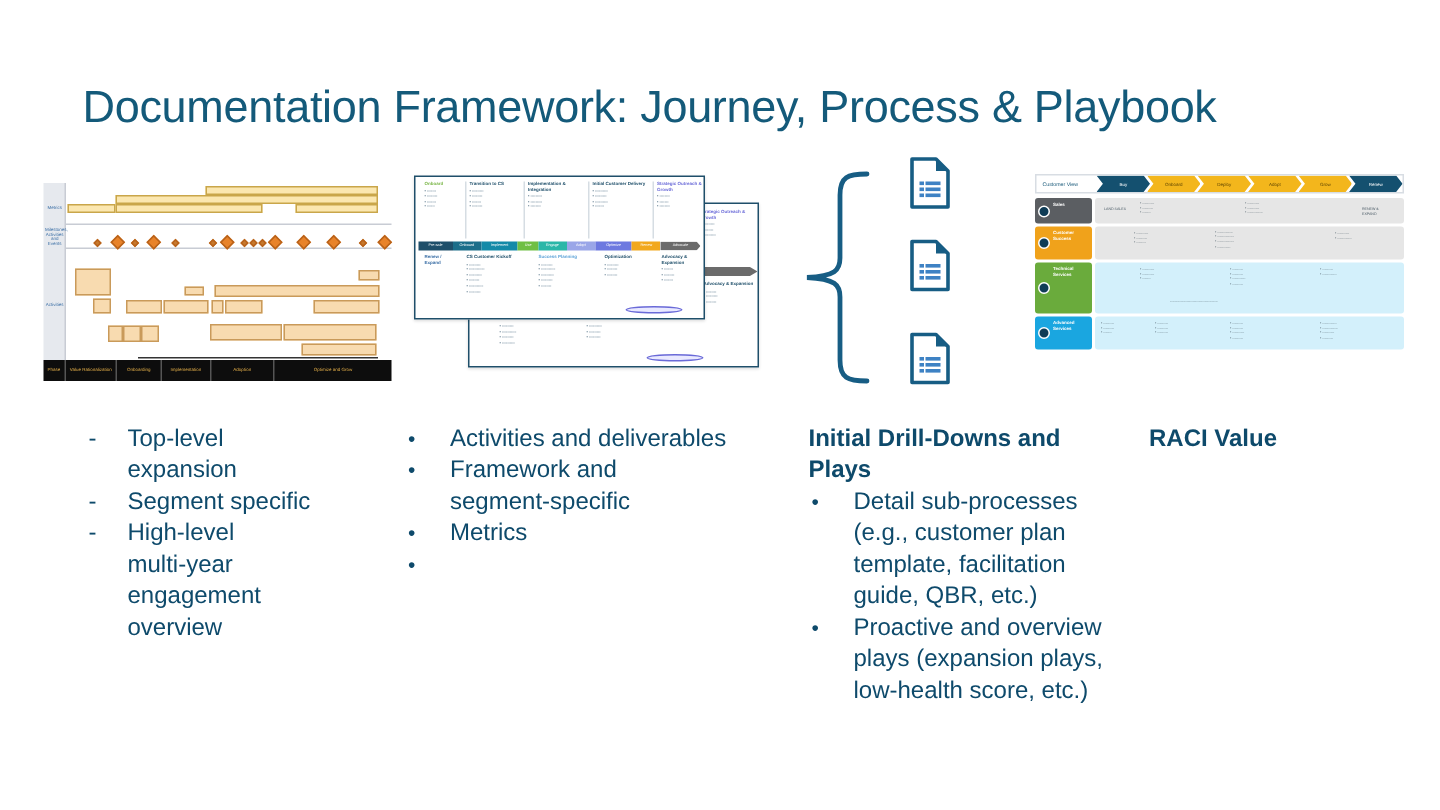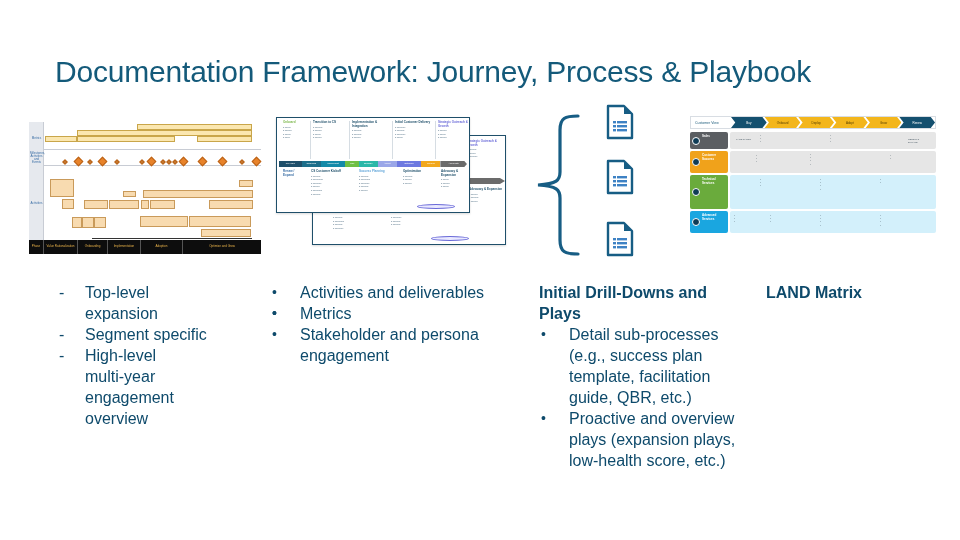--- a/index.html
+++ b/index.html
@@ -303,29 +303,29 @@
   <ul>
     <li><span class="mk">-</span><span style="display:inline-block; width:110px;">Top-level expansion</span></li>
     <li><span class="mk">-</span><span>Segment specific</span></li>
     <li><span class="mk">-</span><span style="display:inline-block; width:110px;">High-level multi-year engagement overview</span></li>
   </ul>
 </div>
 
 <div class="col col2" style="left:270px; width:250px;">
   <ul>
     <li><span class="mk">•</span><span>Activities and deliverables</span></li>
+    <li><span class="mk">•</span><span style="display:inline-block; width:150px;">Framework and segment-specific</span></li>
+    <li><span class="mk">•</span><span>Metrics</span></li>
     <li><span class="mk">•</span></li>
-    <li><span class="mk">•</span><span>Metrics</span></li>
-    <li><span class="mk">•</span><span style="display:inline-block; width:200px;">Stakeholder and persona engagement</span></li>
   </ul>
 </div>
 
 <div class="col col3" style="left:539px; width:210px;">
   <h3 style="width:190px;">Initial Drill-Downs and Plays</h3>
   <ul>
-    <li><span class="mk">•</span><span style="display:inline-block; width:172px;">Detail sub-processes (e.g., success plan template, facilitation guide, QBR, etc.)</span></li>
+    <li><span class="mk">•</span><span style="display:inline-block; width:172px;">Detail sub-processes (e.g., customer plan template, facilitation guide, QBR, etc.)</span></li>
     <li><span class="mk">•</span><span style="display:inline-block; width:175px;">Proactive and overview plays (expansion plays, low-health score, etc.)</span></li>
   </ul>
 </div>
 
 <div class="col col4" style="left:766px; width:175px;">
-  <h3>LAND Matrix</h3>
+  <h3>RACI Value</h3>
 </div>
 
 </body></html>

